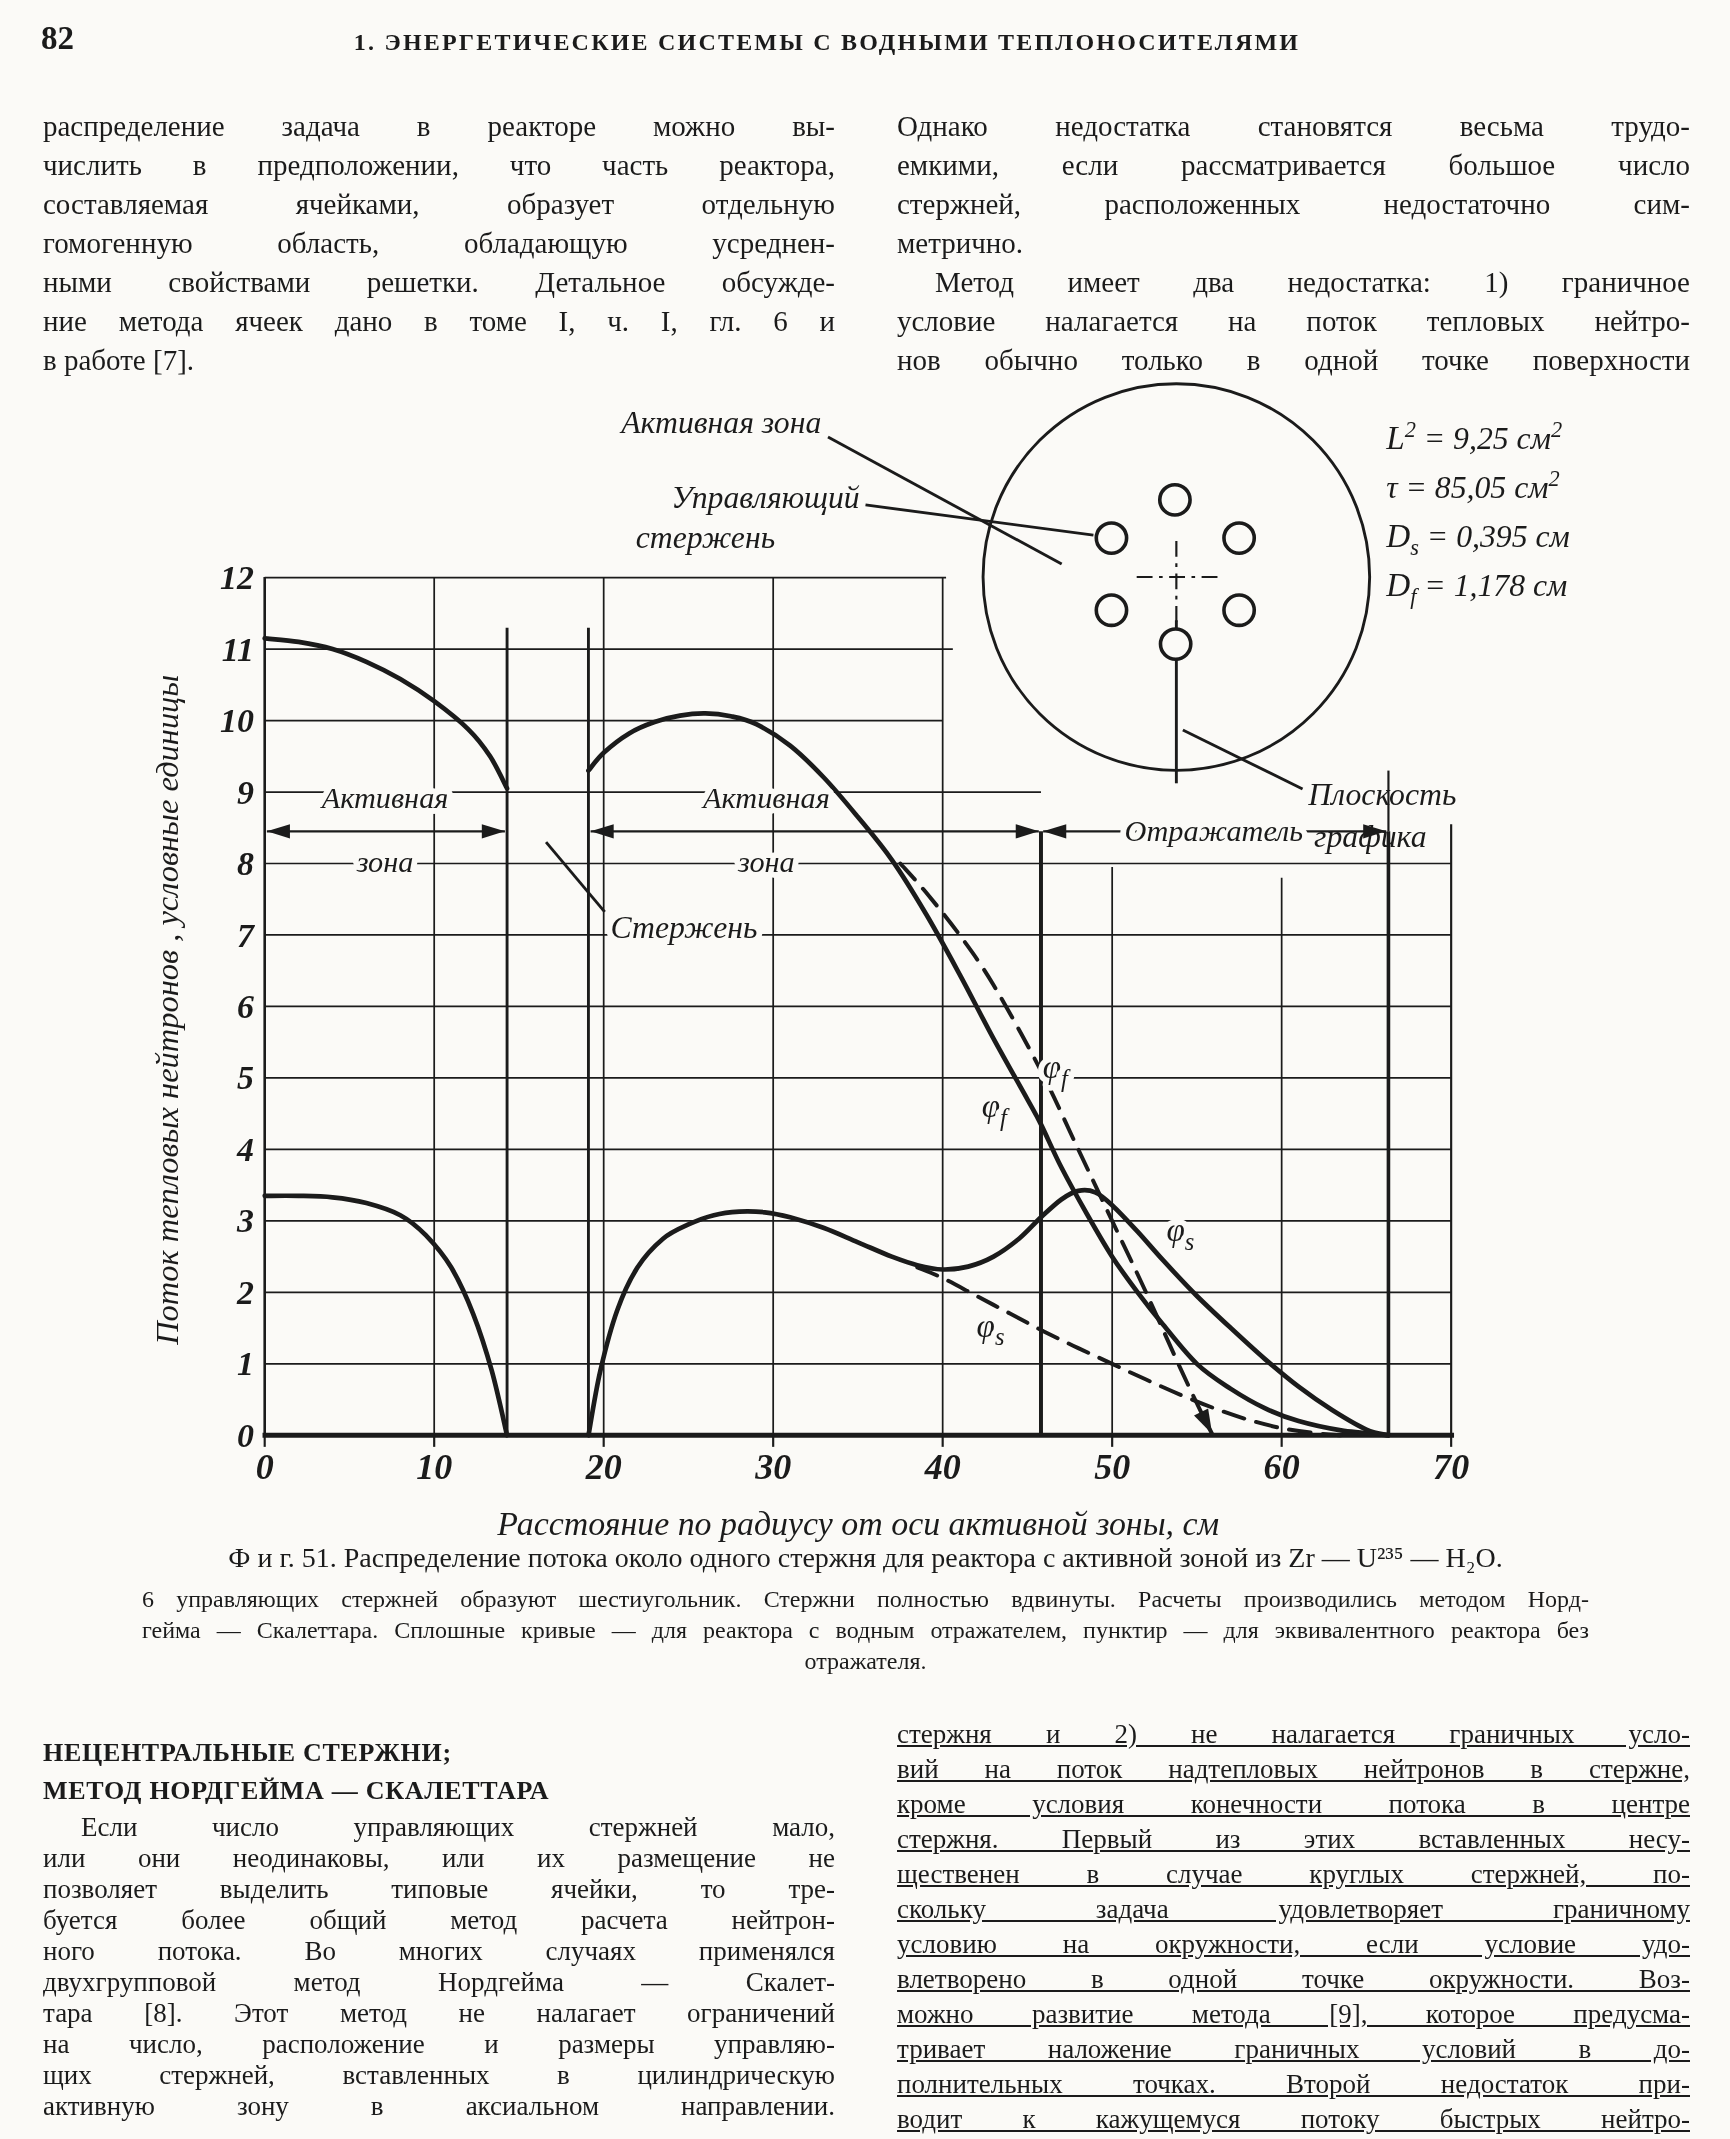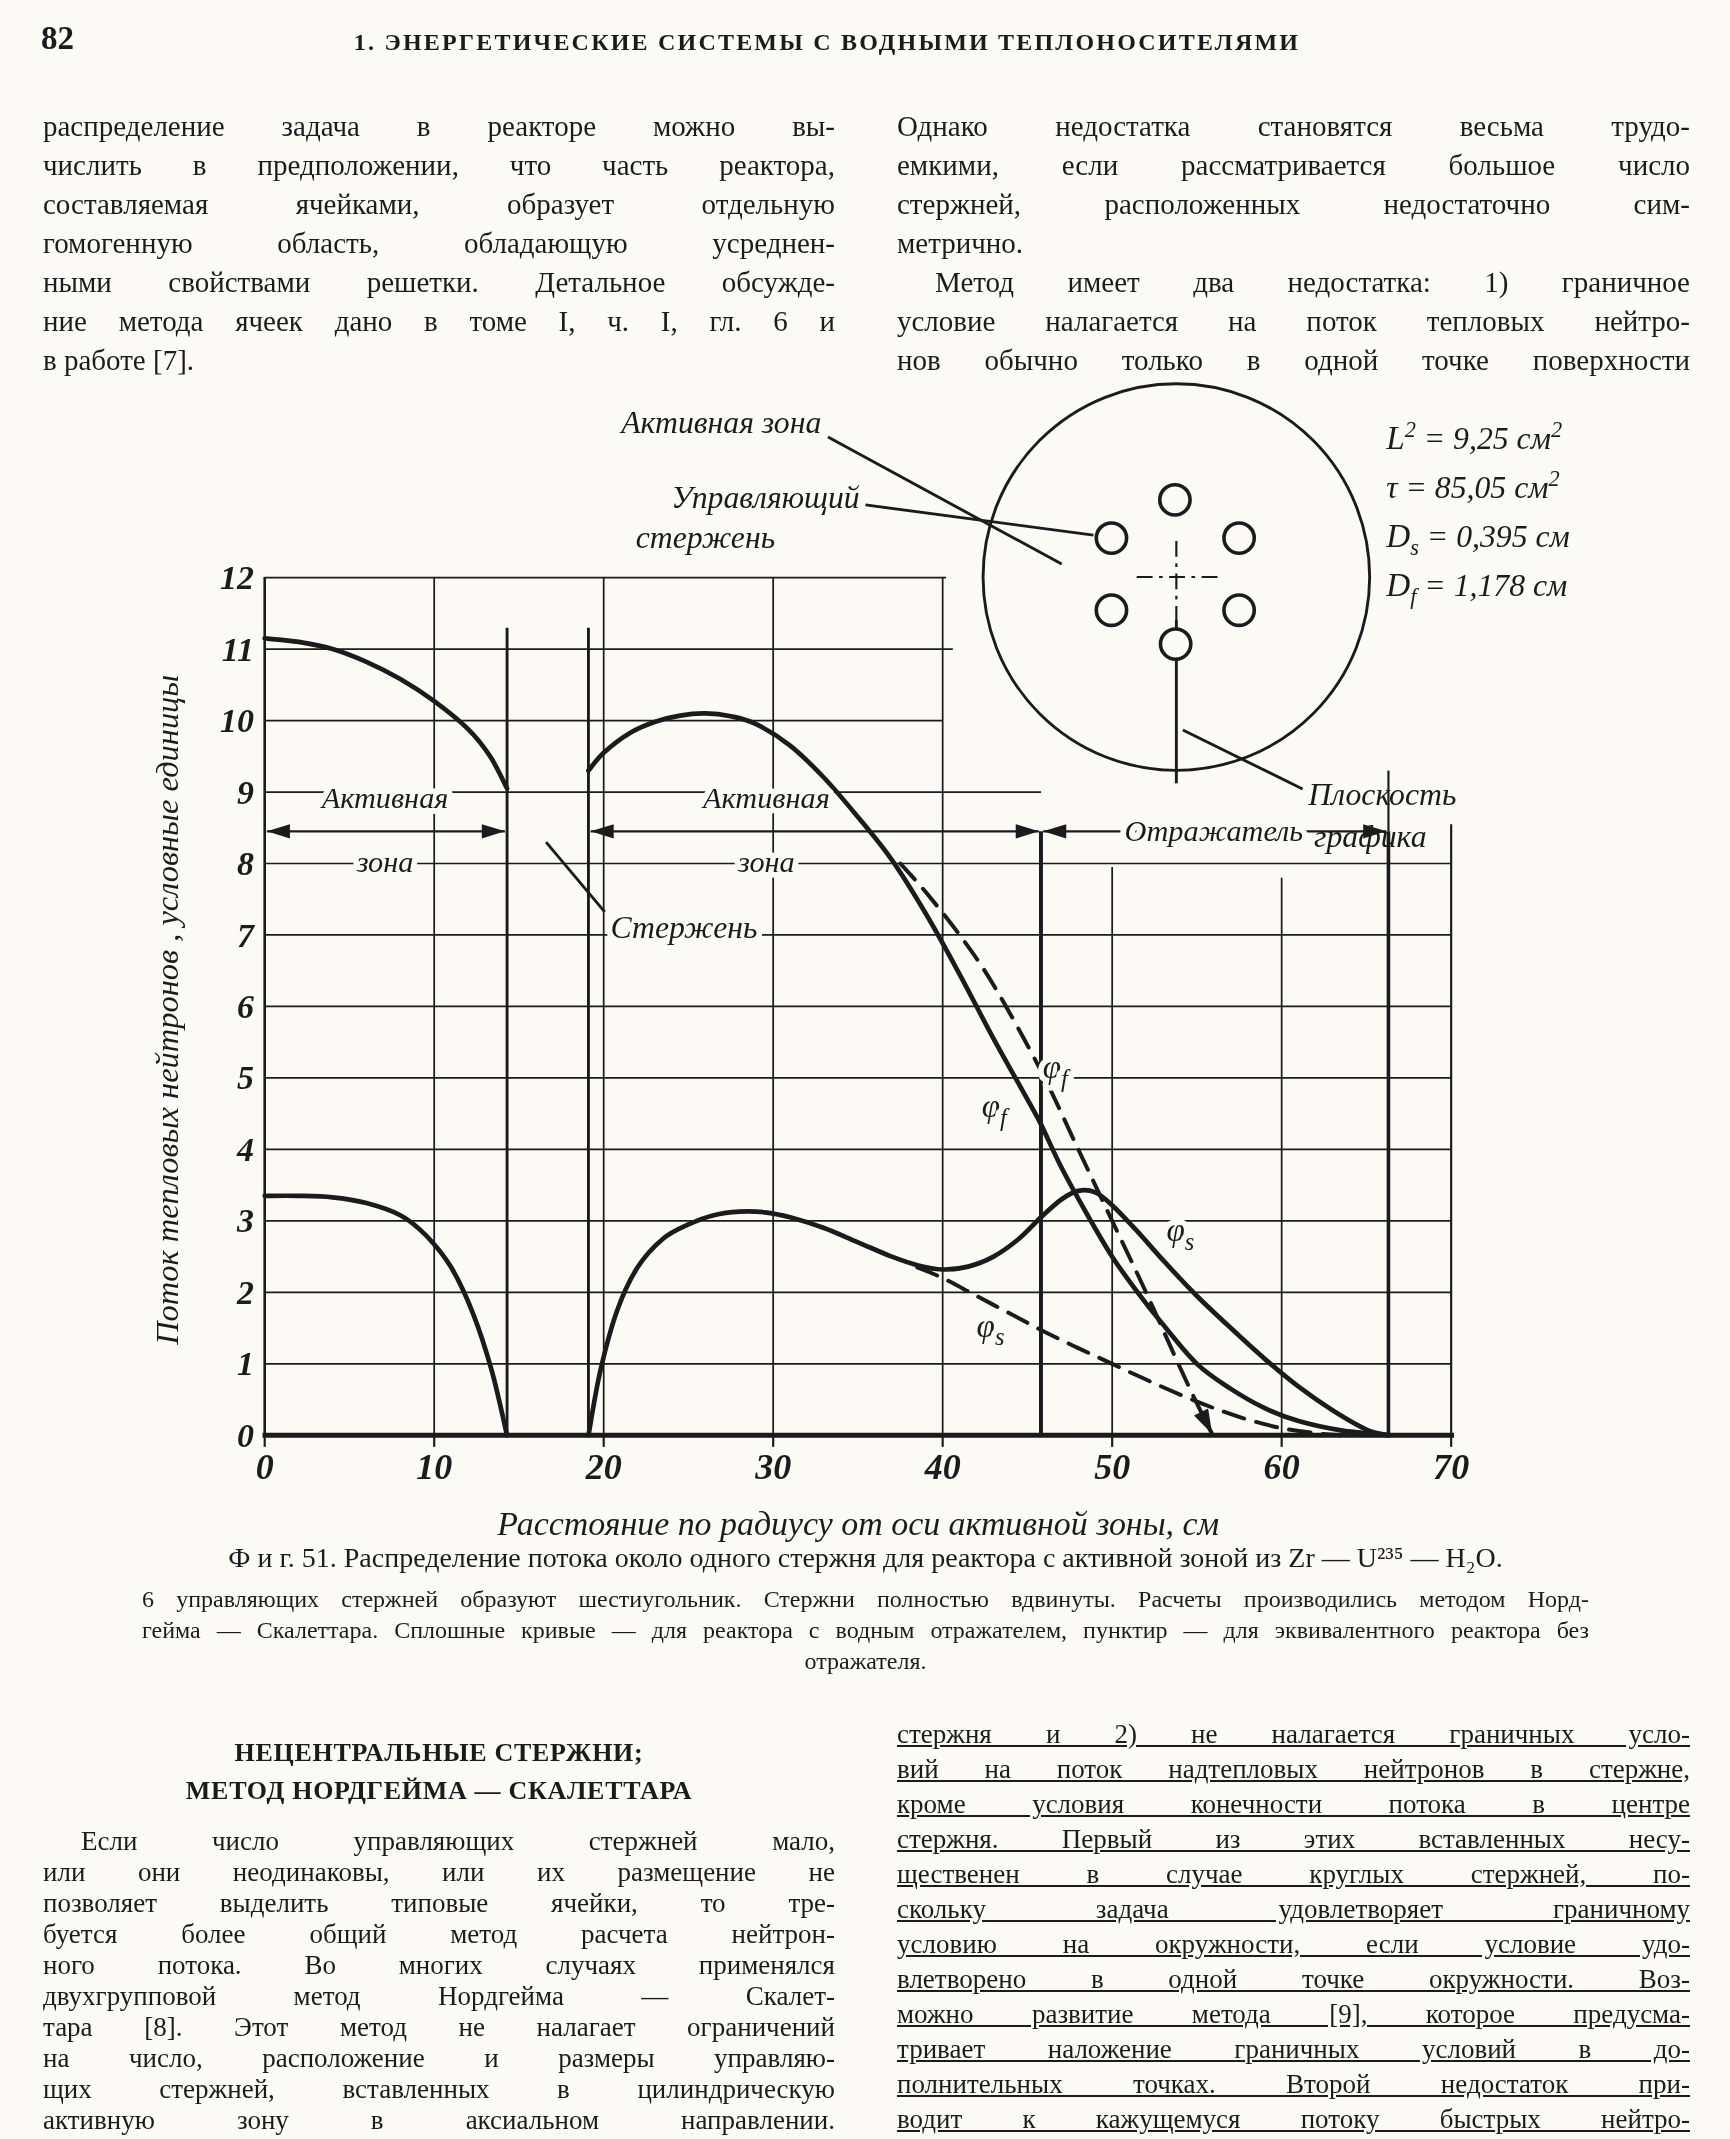--- a/index.html
+++ b/index.html
@@ -11,25 +11,25 @@
   .abs{position:absolute;}
   
   .pagenum{left:41px;top:20px;font-size:33px;font-weight:bold;}
   .runhead{left:0;top:29px;width:1654px;text-align:center;font-size:24px;font-weight:bold;letter-spacing:2.2px;}
   
   .col{font-size:29px;line-height:39px;}
   .col-tl{left:43px;top:107px;width:792px;}
   .col-tr{left:897px;top:107px;width:793px;}
   .col-bl{left:43px;top:1734px;width:792px;}
   .col-br{left:897px;top:1717px;width:793px;font-size:27px;line-height:35px;text-decoration:underline;}
-  .col-bl .para{margin-top:16px;font-size:27px;line-height:31px;}
+  .col-bl .para{margin-top:2px;font-size:27px;line-height:31px;}
   .pline{text-align:justify;text-align-last:justify;}
   .plast{text-align-last:left;}
   .ind{text-indent:38px;}
-  .subhead{ text-align:center;font-weight:bold;font-size:26px;line-height:38px;letter-spacing:0.7px;}
+  .subhead{ text-align:left;font-weight:bold;font-size:26px;line-height:38px;letter-spacing:0.7px;}
   
   .fig-caption{left:108px;top:1542px;width:1515px;text-align:center;font-size:28px;}
   .fig-foot{left:142px;top:1584px;width:1447px;font-size:24px;line-height:31px;}
   .fig-foot .center{text-align:center;}
   svg{position:absolute;left:0;top:0;}
   svg text{fill:#1b1b1b;}
   .ital{font-style:italic;}
   .halo{paint-order:stroke;stroke:#fbfaf7;stroke-width:16px;stroke-linejoin:round;}
   .tick{font-style:italic;font-weight:600;}
 </style>

